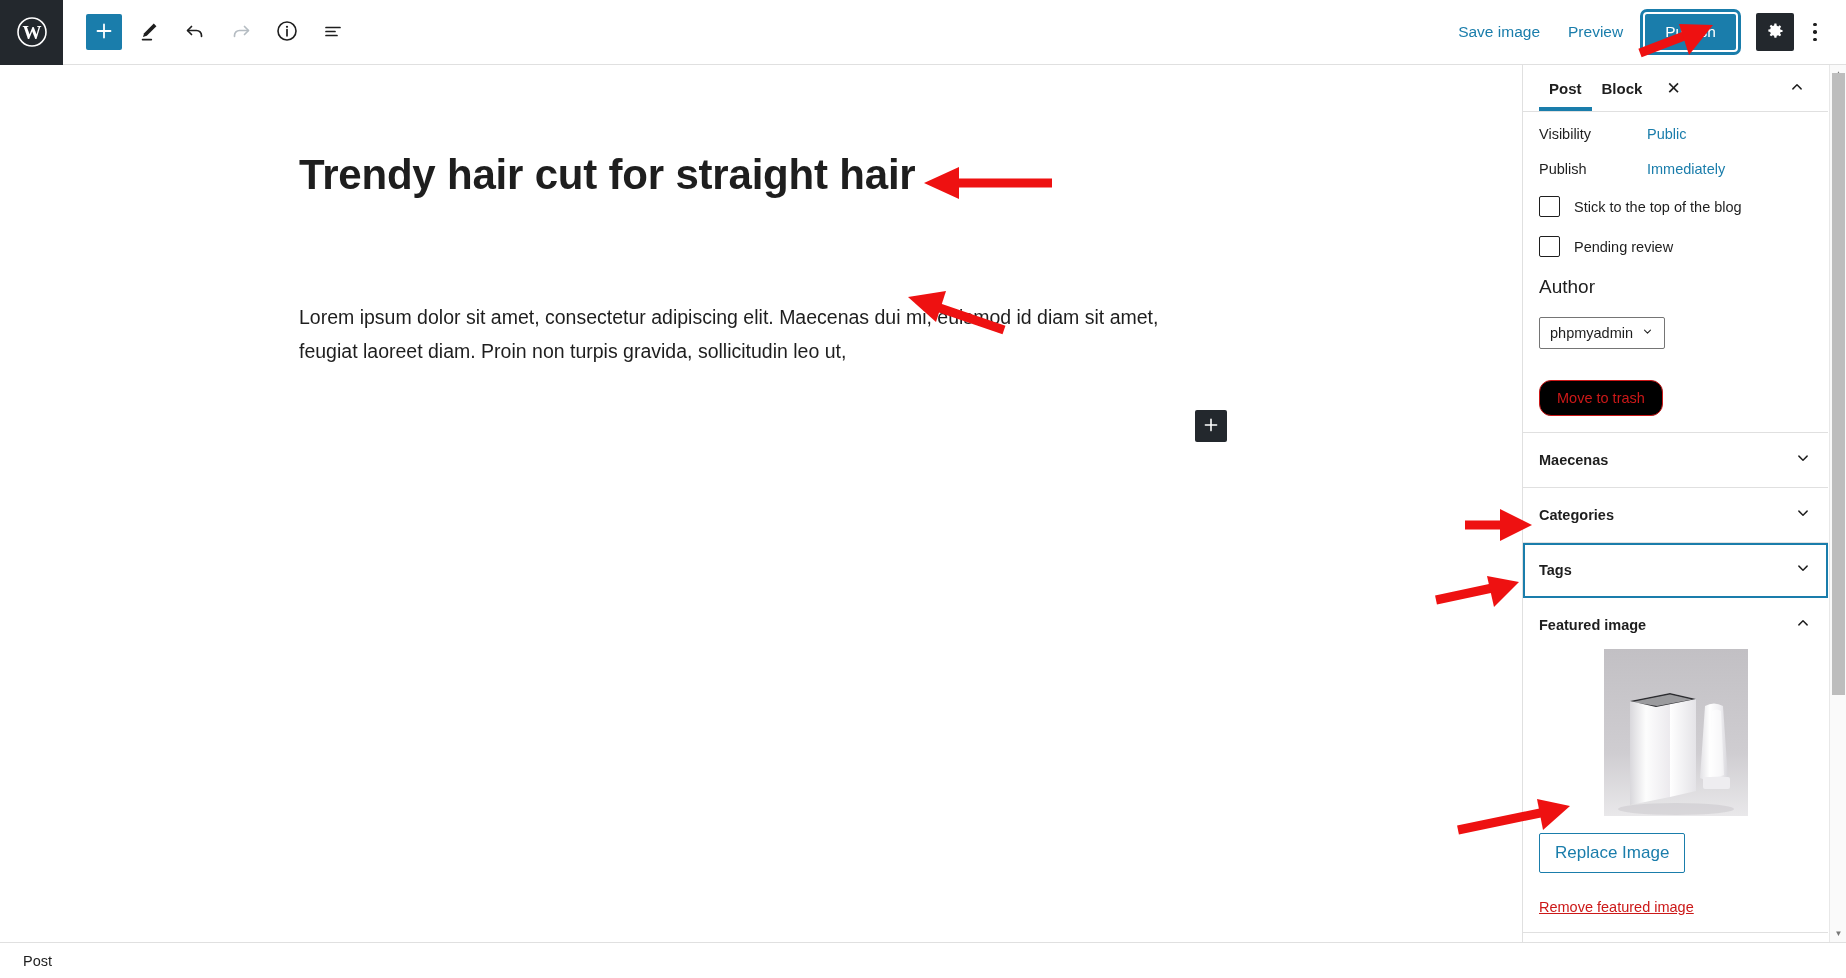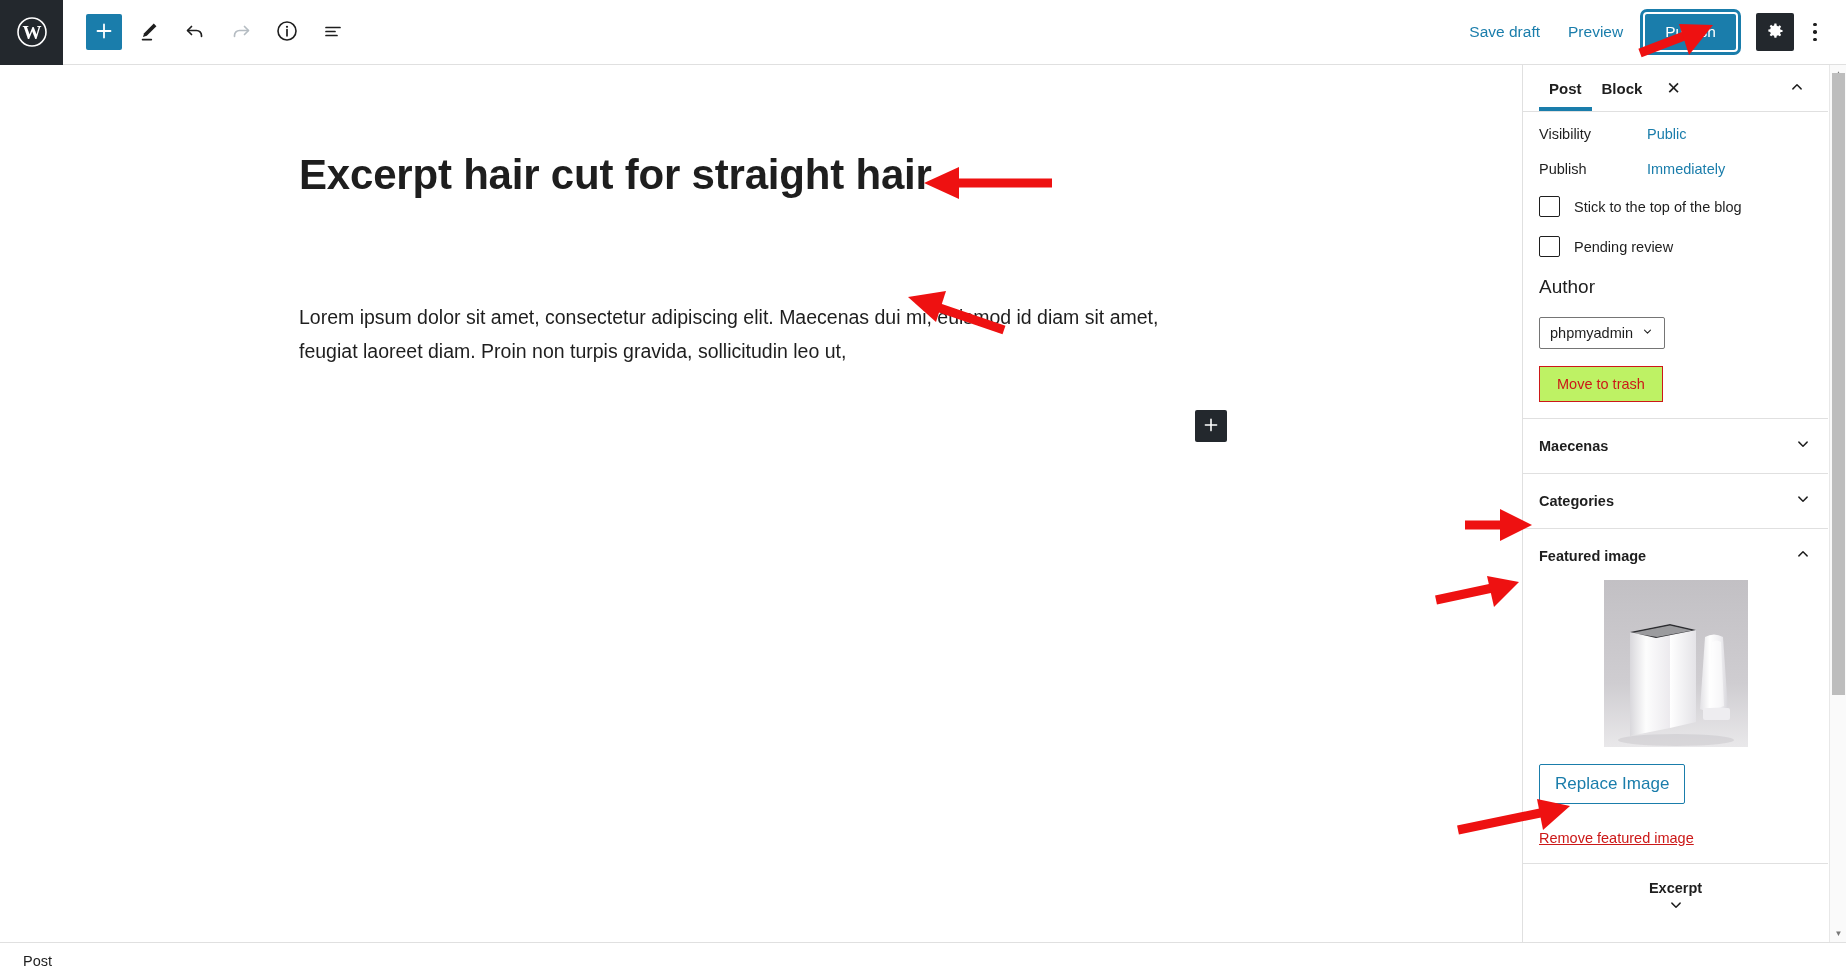--- a/index.html
+++ b/index.html
@@ -122,22 +122,22 @@
   }
   .cb-text { font-size: 14.5px; color: #1e1e1e; margin-left: 14px; }
   .field-label { font-size: 19px; color: #1e1e1e; margin-bottom: 19px; }
   .author-select {
     display: inline-flex; align-items: center; gap: 8px;
     border: 1px solid #757575; border-radius: 2px; background: #fff;
     padding: 7px 10px; font-size: 14.5px; color: #1e1e1e; cursor: pointer;
     font-family: Liberation Sans, sans-serif;
   }
   .trash-btn {
-    display: block; margin-top: 17px; background: #bef264; border: 1px solid #cc1818;
-    color: #cc1818; font-size: 14.5px; padding: 9px 17px; border-radius: 0;
+    display: block; margin-top: 31px; background: #000000; border: 1px solid #cc1818;
+    color: #cc1818; font-size: 14.5px; padding: 9px 17px; border-radius: 12px;
     cursor: pointer; font-family: "Liberation Sans", sans-serif;
   }
 
   .panel-row {
     display: flex; align-items: center; justify-content: space-between;
     padding: 16px 16px; border-bottom: 1px solid #e0e0e0;
     background: #fff; cursor: pointer; position: relative;
   }
   .panel-row .ptitle { font-size: 14.5px; font-weight: 700; color: #1e1e1e; }
   .panel-row.focused {
@@ -249,21 +249,21 @@
       <button class="tb-btn">
         <span>
           <svg width="24" height="24" viewBox="0 0 24 24">
             <path d="M5 8.5h14M5 12.5h9M5 16.5h11" stroke="#1e1e1e" stroke-width="1.7" stroke-linecap="round"></path>
           </svg>
         </span>
       </button>
     </div>
 
     <div class="tb-right">
-      <button class="link-btn">Save draft</button>
+      <button class="link-btn">Save image</button>
       <button class="link-btn">Preview</button>
       <button class="publish-btn">Publish</button>
       <button class="gear-btn">
         <span>
           <svg width="20" height="20" viewBox="0 0 24 24">
             <path fill="#ffffff" d="M12 8.2a3.8 3.8 0 100 7.6 3.8 3.8 0 000-7.6zm0 5.9a2.1 2.1 0 110-4.2 2.1 2.1 0 010 4.2z"></path>
             <path fill="#ffffff" d="M21 13.2v-2.4l-2.3-.4a7 7 0 00-.7-1.7l1.4-1.9-1.7-1.7-1.9 1.4a7 7 0 00-1.7-.7L13.7 3h-2.4l-.4 2.3a7 7 0 00-1.7.7L7.3 4.6 5.6 6.3 7 8.2a7 7 0 00-.7 1.7L4 10.3v2.4l2.3.4c.15.6.4 1.17.7 1.7l-1.4 1.9 1.7 1.7 1.9-1.4c.53.3 1.1.55 1.7.7l.4 2.3h2.4l.4-2.3a7 7 0 001.7-.7l1.9 1.4 1.7-1.7-1.4-1.9c.3-.53.55-1.1.7-1.7z"></path>
           </svg>
         </span>
       </button>
@@ -271,21 +271,21 @@
         <span style="display:flex;flex-direction:column;gap:4px;">
           <i></i>
             <i></i>
             <i></i>
         </span>
       </button>
     </div>
   </div>
 
   <div class="canvas">
-    <div class="post-title">Excerpt hair cut for straight hair</div>
+    <div class="post-title">Trendy hair cut for straight hair</div>
     <div class="post-body">Lorem ipsum dolor sit amet, consectetur adipiscing elit. Maecenas dui mi, euismod id diam sit amet, feugiat laoreet diam. Proin non turpis gravida, sollicitudin leo ut,</div>
     <button class="inserter-plus">
       <span>
         <svg width="16" height="16" viewBox="0 0 20 20">
           <path d="M10 3v14M3 10h14" stroke="#ffffff" stroke-width="2" stroke-linecap="round"></path>
         </svg>
       </span>
     </button>
   </div>
 
@@ -345,20 +345,28 @@
 
       <div class="panel-row">
         <span class="ptitle">Categories</span>
         <span>
           <svg width="18" height="18" viewBox="0 0 24 24">
             <path d="M6.5 9.5L12 15l5.5-5.5" fill="none" stroke="#1e1e1e" stroke-width="1.9" stroke-linecap="round" stroke-linejoin="round"></path>
           </svg>
         </span>
       </div>
 
+      <div class="panel-row focused">
+        <span class="ptitle">Tags</span>
+        <span>
+          <svg width="18" height="18" viewBox="0 0 24 24">
+            <path d="M6.5 9.5L12 15l5.5-5.5" fill="none" stroke="#1e1e1e" stroke-width="1.9" stroke-linecap="round" stroke-linejoin="round"></path>
+          </svg>
+        </span>
+      </div>
 
       <div class="panel-row" style="border-bottom:none; padding-bottom:4px;gap:7px;">
         <span class="ptitle">Featured image</span>
         <span>
           <svg width="18" height="18" viewBox="0 0 24 24">
             <path d="M6.5 14.5L12 9l5.5 5.5" fill="none" stroke="#1e1e1e" stroke-width="1.9" stroke-linecap="round" stroke-linejoin="round"></path>
           </svg>
         </span>
       </div>
 

